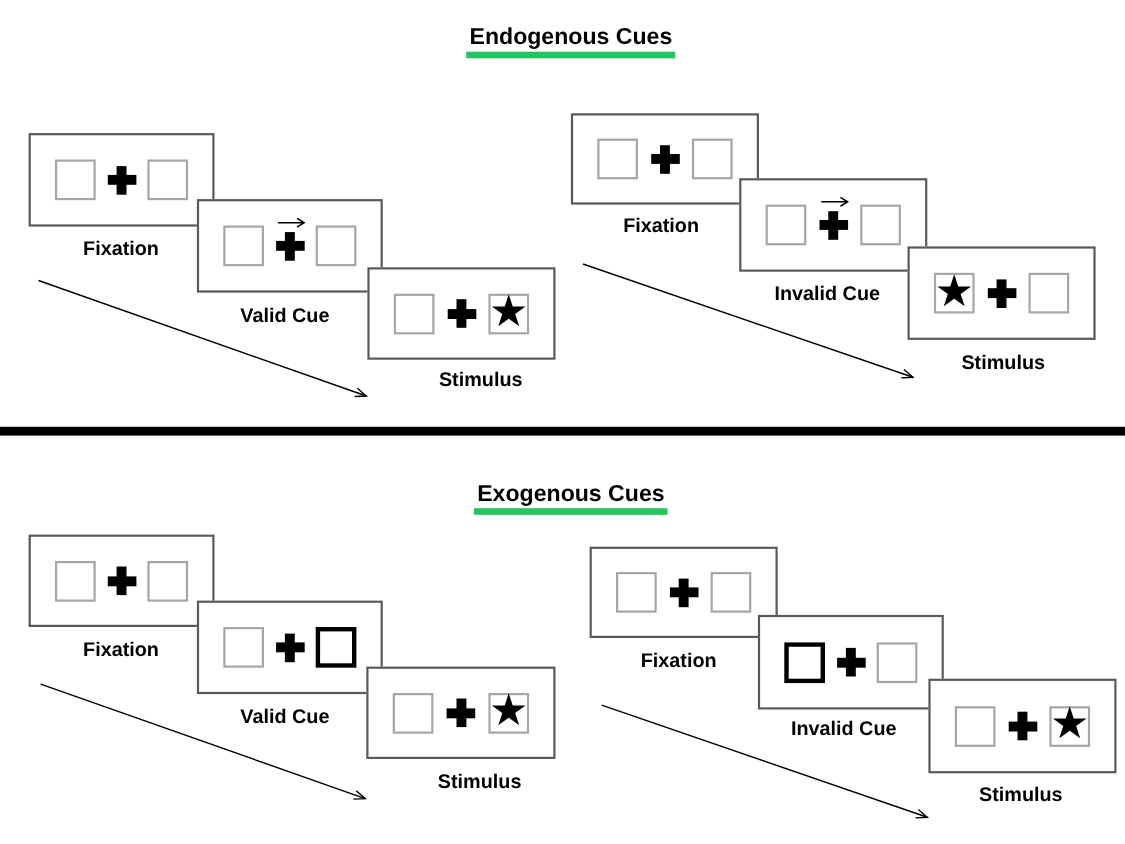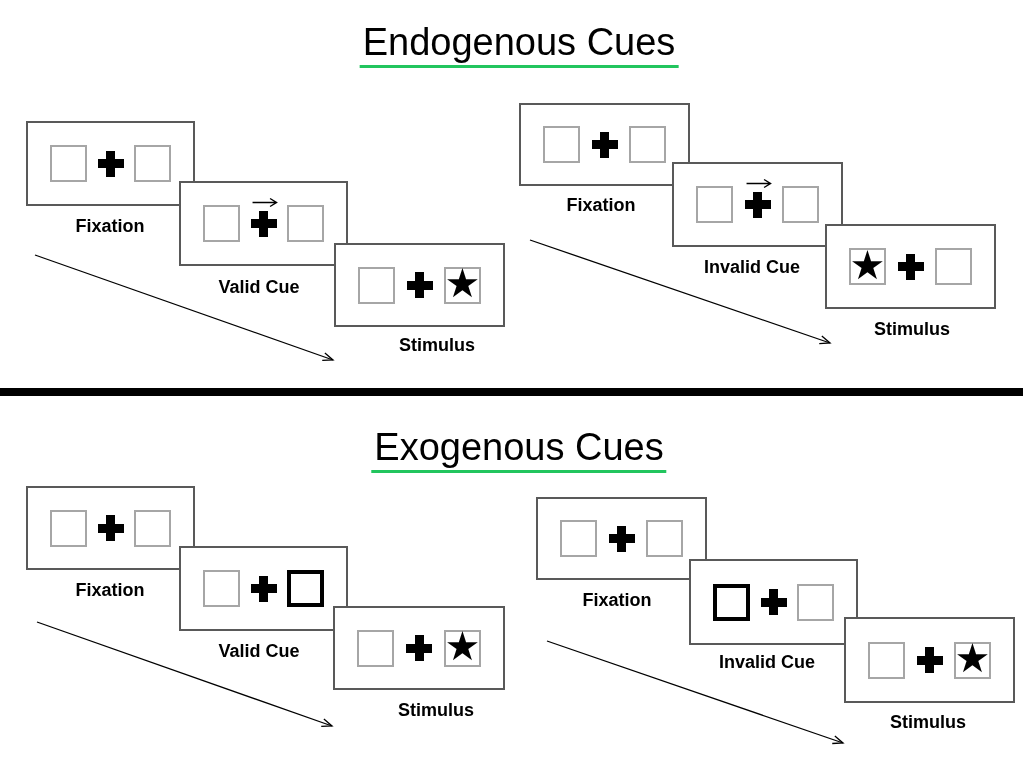--- a/index.html
+++ b/index.html
@@ -2,22 +2,22 @@
 <html><head>
 <meta charset="utf-8">
 <style>
   html,body{margin:0;padding:0;background:#fff;}
   .canvas{
     position:relative;width:1023px;height:767px;background:#ffffff;
     font-family:"Liberation Sans",sans-serif;color:#000;overflow:hidden;
   }
   .sec-title{
     position:absolute;left:519px;transform:translateX(-50%);
-    font-size:38px;font-weight:normal;white-space:nowrap;
-    border-bottom:3px solid #22c55e;padding:0 3px 2px;line-height:1.05;
+    font-size:21px;font-weight:bold;white-space:nowrap;
+    border-bottom:6px solid #22c55e;padding:0 3px 2px;line-height:1.05;
   }
   .divider{position:absolute;left:0;top:388px;width:1023px;height:8px;background:#000;}
   .panel{
     position:absolute;background:#fff;border:2px solid #595959;box-sizing:border-box;
     display:flex;align-items:center;justify-content:space-between;padding:0 22px;
   }
   .box{width:37px;height:37px;border:2px solid #a6a6a6;box-sizing:border-box;background:#fff;}
   .box.thick{border:4px solid #000;}
   .star-box{display:flex;align-items:center;justify-content:center;}
   .star{font-size:40px;line-height:1;margin-top:-4px;color:#000;}
@@ -32,21 +32,21 @@
   }
   .arrow-layer{position:absolute;left:0;top:0;pointer-events:none;}
 </style>
 </head>
 <body>
 
 <div class="canvas">
 
   <div class="sec-title" style="top:23px">Endogenous Cues</div>
   <div class="divider"></div>
-  <div class="sec-title" style="top:428px">Exogenous Cues</div>
+  <div class="sec-title" style="top:438px">Exogenous Cues</div>
 
   <div>
     <div class="panel" style="left:26px;top:121px;width:169px;height:85px">
       <div class="box"></div>
       <div class="plus-wrap">
           <span class="plus"></span>
         </div>
       <div class="box"></div>
     </div>
     <div class="plabel" style="left:110px;top:217px">Fixation</div>

